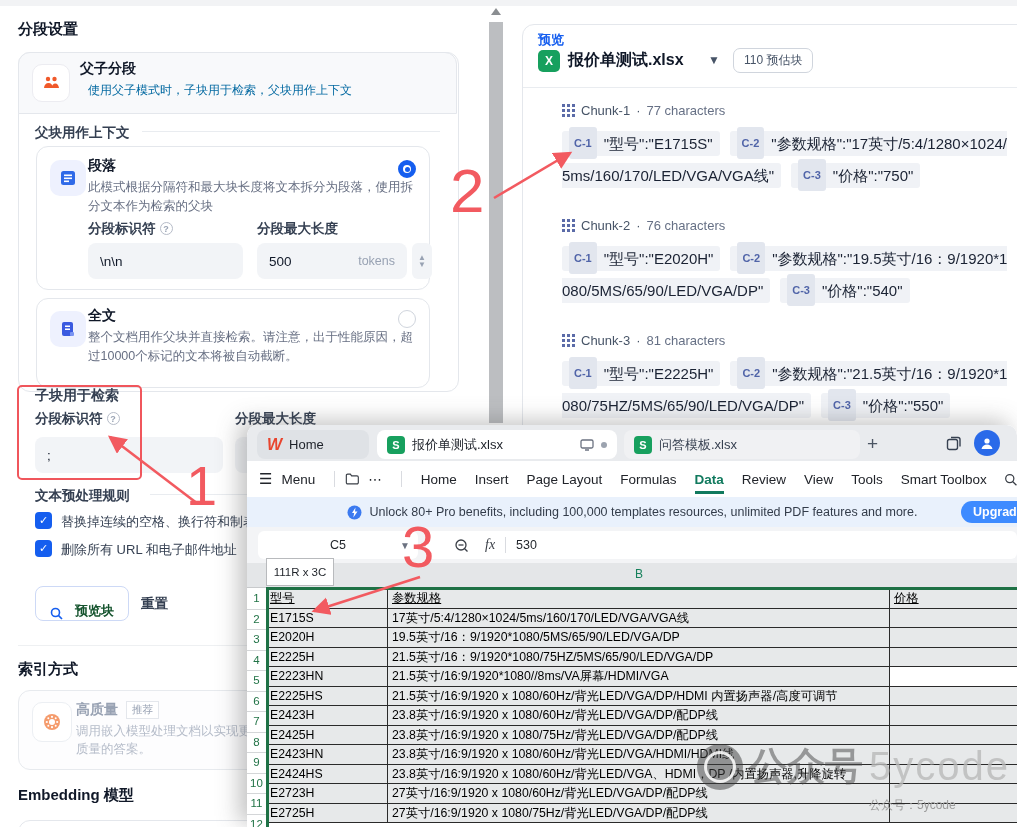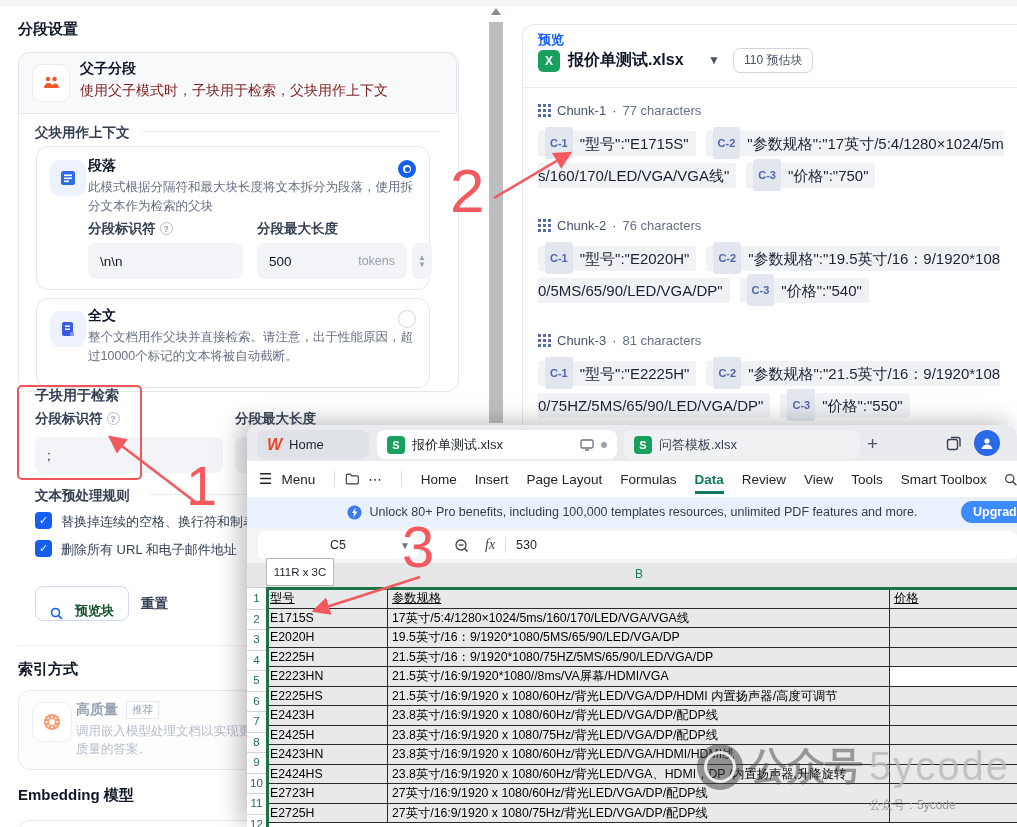--- a/index.html
+++ b/index.html
@@ -7,21 +7,21 @@
         font-family:"Liberation Sans","DejaVu Sans",sans-serif;color:#101828;}
   .abs{position:absolute;}
   
   .topstrip{left:0;top:0;width:100%;height:6px;background:#f2f3f5;}
   
   .lp-title{left:18px;top:20px;font-size:15px;font-weight:bold;}
   .outer-card{left:18px;top:52px;width:439px;height:338px;border:1px solid #e4e7ec;border-radius:12px;background:#fff;}
   .pc-head{left:18px;top:52px;width:439px;height:62px;background:#f8f9fb;border:1px solid #e4e7ec;border-radius:12px 12px 0 0;box-sizing:border-box;}
   .pc-icon{left:32px;top:64px;width:36px;height:36px;border-radius:10px;background:#fff;border:1px solid #ececf1;display:flex;align-items:center;justify-content:center;}
   .pc-title{left:80px;top:60px;font-size:14px;font-weight:bold;}
-  .pc-desc{left:80px;top:82px;font-size:14px;color:#7f1d1d;}
+  .pc-desc{left:88px;top:82px;font-size:12px;color:#0369a1;}
   .sec-label{font-size:13.5px;font-weight:bold;color:#354052;}
   .sec-line{height:1px;background:#e9ecf0;}
   .opt-card{border:1px solid #e4e7ec;border-radius:12px;background:#fff;box-sizing:border-box;}
   .sq-icon{width:36px;height:36px;border-radius:10px;background:#eef1fe;display:flex;align-items:center;justify-content:center;}
   .opt-title{font-size:14px;font-weight:bold;}
   .opt-desc{font-size:12.5px;color:#676f83;line-height:19px;}
   .radio-on{width:18px;height:18px;border-radius:50%;border:5px solid #155eef;box-sizing:border-box;background:#fff;position:absolute;}
   .radio-on::after{content:"";position:absolute;left:1.5px;top:1.5px;width:5px;height:5px;border-radius:50%;background:#155eef;}
   .radio-off{width:18px;height:18px;border-radius:50%;border:1.5px solid #d0d5dd;box-sizing:border-box;background:#fff;position:absolute;}
   .fld-label{font-size:13.5px;font-weight:bold;color:#354052;}
@@ -50,21 +50,21 @@
   .pv-card{left:522px;top:24px;width:600px;height:560px;border:1px solid #e4e7ec;border-radius:12px;background:#fff;}
   .pv-label{left:538px;top:31px;font-size:13px;font-weight:bold;color:#155eef;}
   .xls-icon{left:538px;top:50px;width:22px;height:22px;border-radius:5px;background:#17a05e;color:#fff;
             display:flex;align-items:center;justify-content:center;font-size:12px;font-weight:bold;}
   .pv-file{left:568px;top:50px;font-size:16px;font-weight:bold;}
   .pv-chev{left:708px;top:53px;color:#475467;font-size:12px;}
   .pv-badge{left:733px;top:48px;height:23px;line-height:23px;padding:0 10px;border:1px solid #d0d5dd;border-radius:7px;
             font-size:12px;color:#475467;background:#fff;}
   .pv-div{left:523px;top:87px;width:598px;height:1px;background:#e9ecf0;}
   .chunks{left:538px;top:103px;width:472px;}
-  .chunk{margin-bottom:27px;}
+  .chunk{margin-bottom:27px;margin-left:24px;}
   .chunk-head{display:flex;align-items:center;gap:6px;font-size:13px;color:#475467;margin-bottom:9px;}
   .chunk-chars{color:#667085;}
   .chunk-body{line-height:30px;word-break:break-all;}
   .seg{background:#f0f2f6;border-radius:3px;padding:4px 7px;margin-right:10px;font-size:15px;color:#1a2233;}
   .seg-tag{display:inline-block;background:#e2e6ee;color:#5064a8;font-size:11px;font-weight:bold;border-radius:3px;
            padding:1px 5px;margin-right:7px;vertical-align:1.5px;}
   
   .wps{left:247px;top:425px;width:770px;height:402px;background:#fff;border-radius:10px 10px 0 0;
        box-shadow:-8px -4px 22px rgba(80,80,80,.35);overflow:hidden;z-index:5;}
   .wps .abs{position:absolute;}

